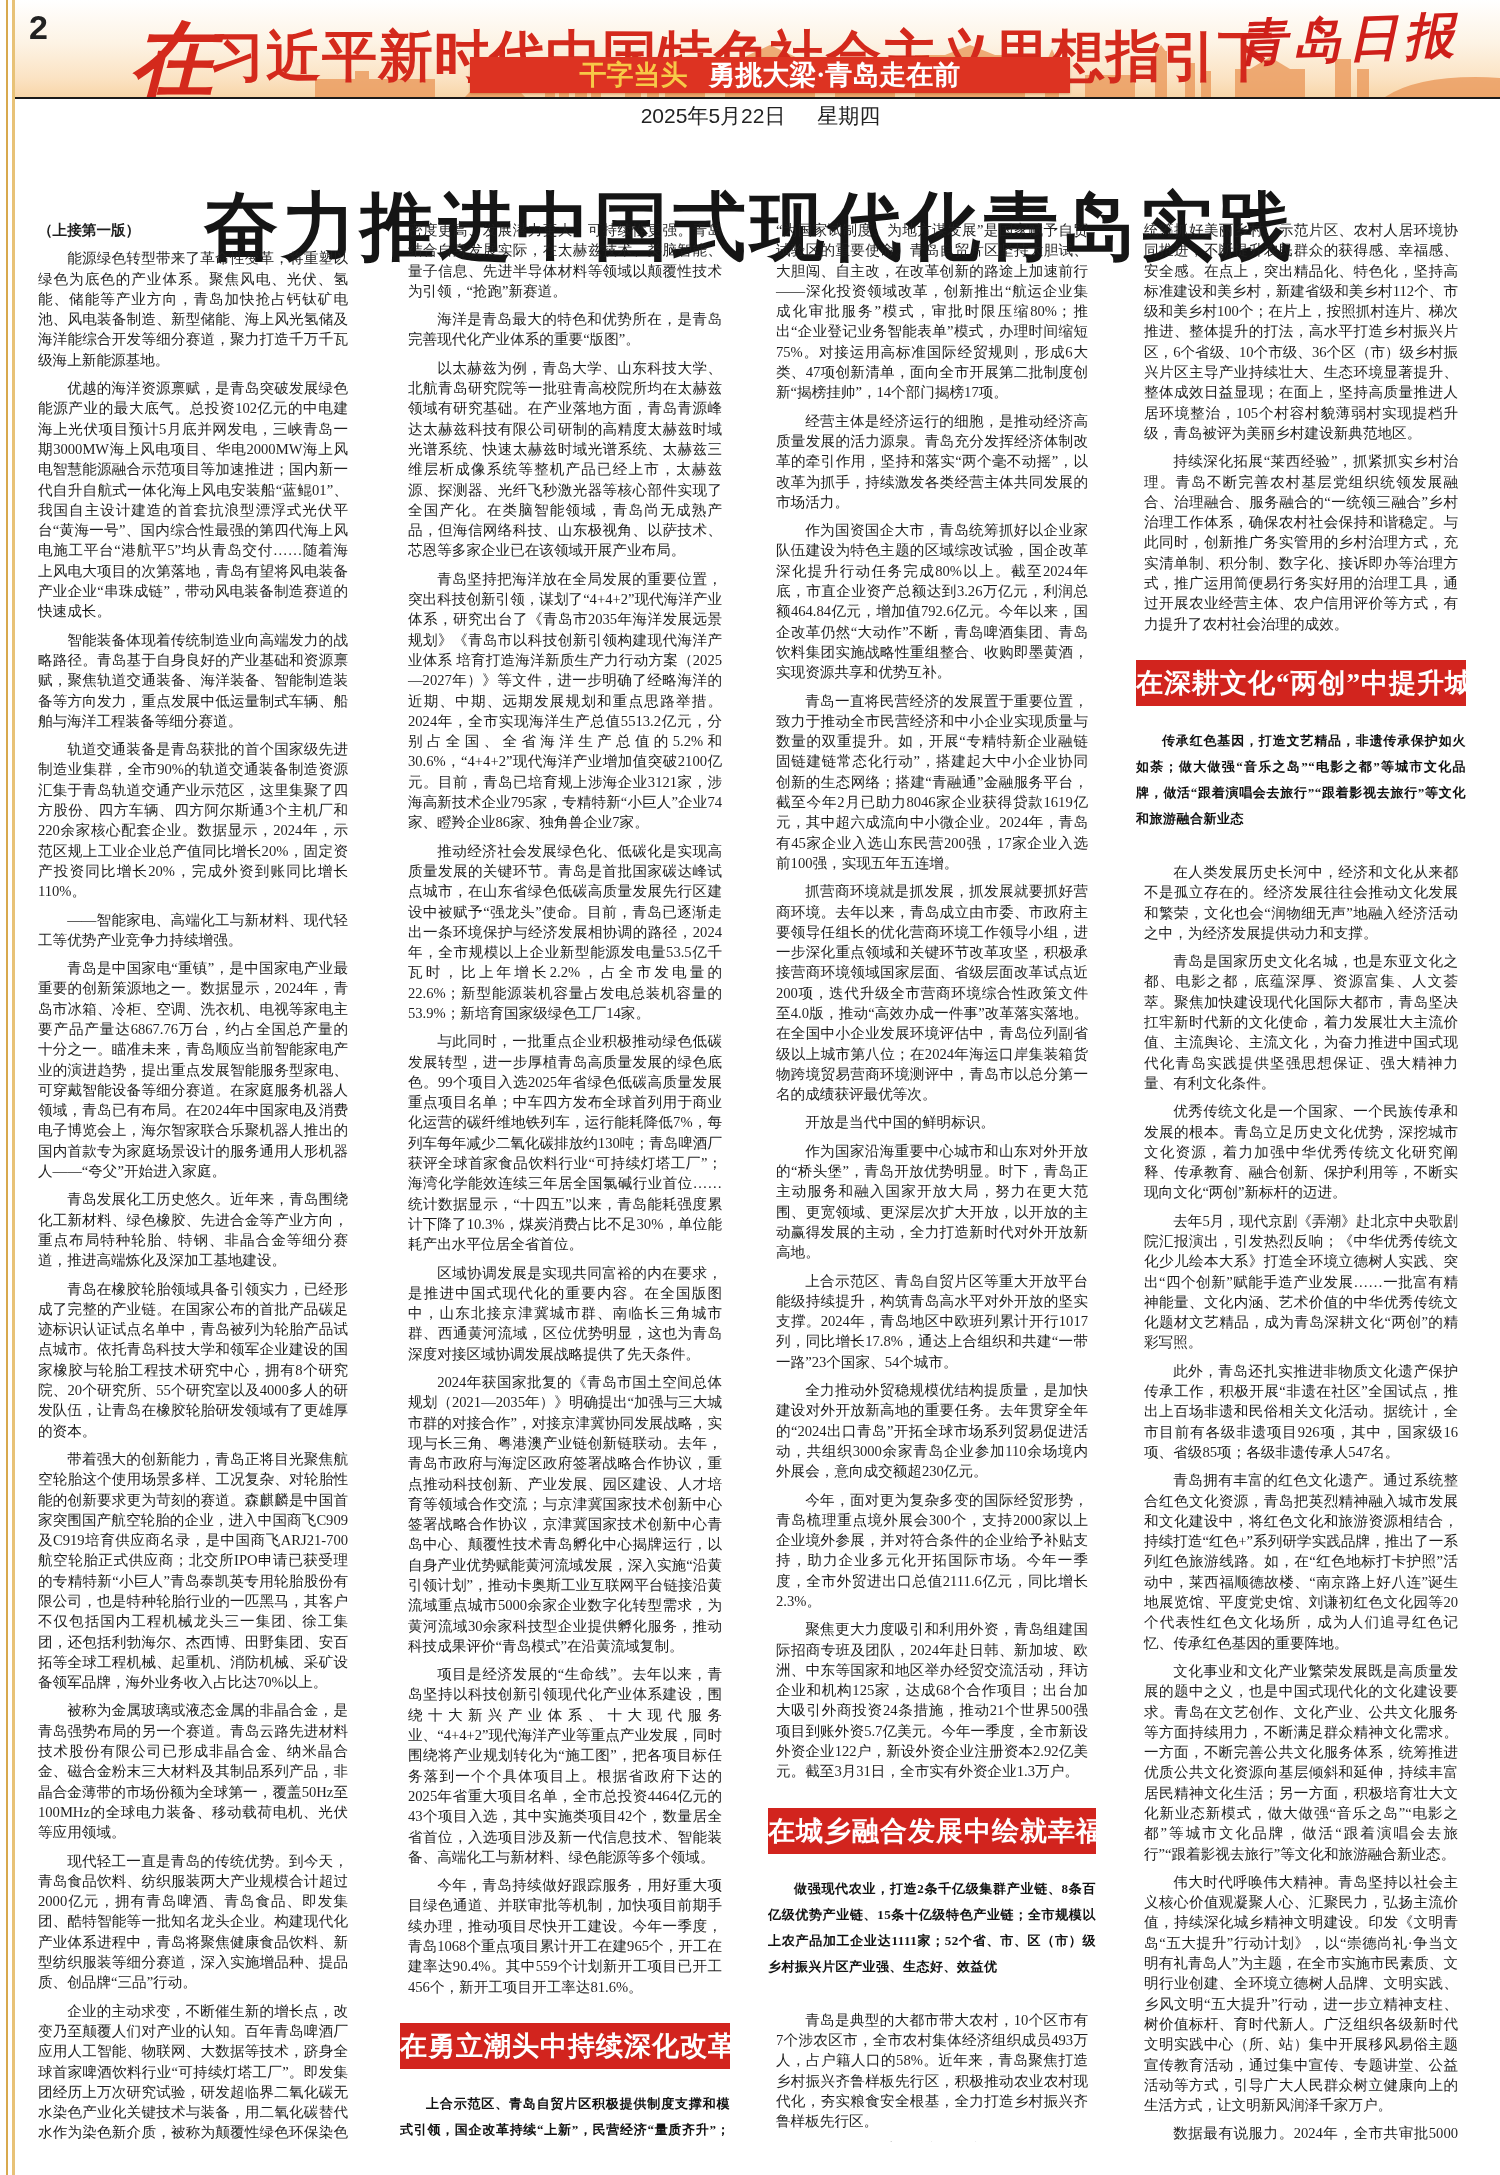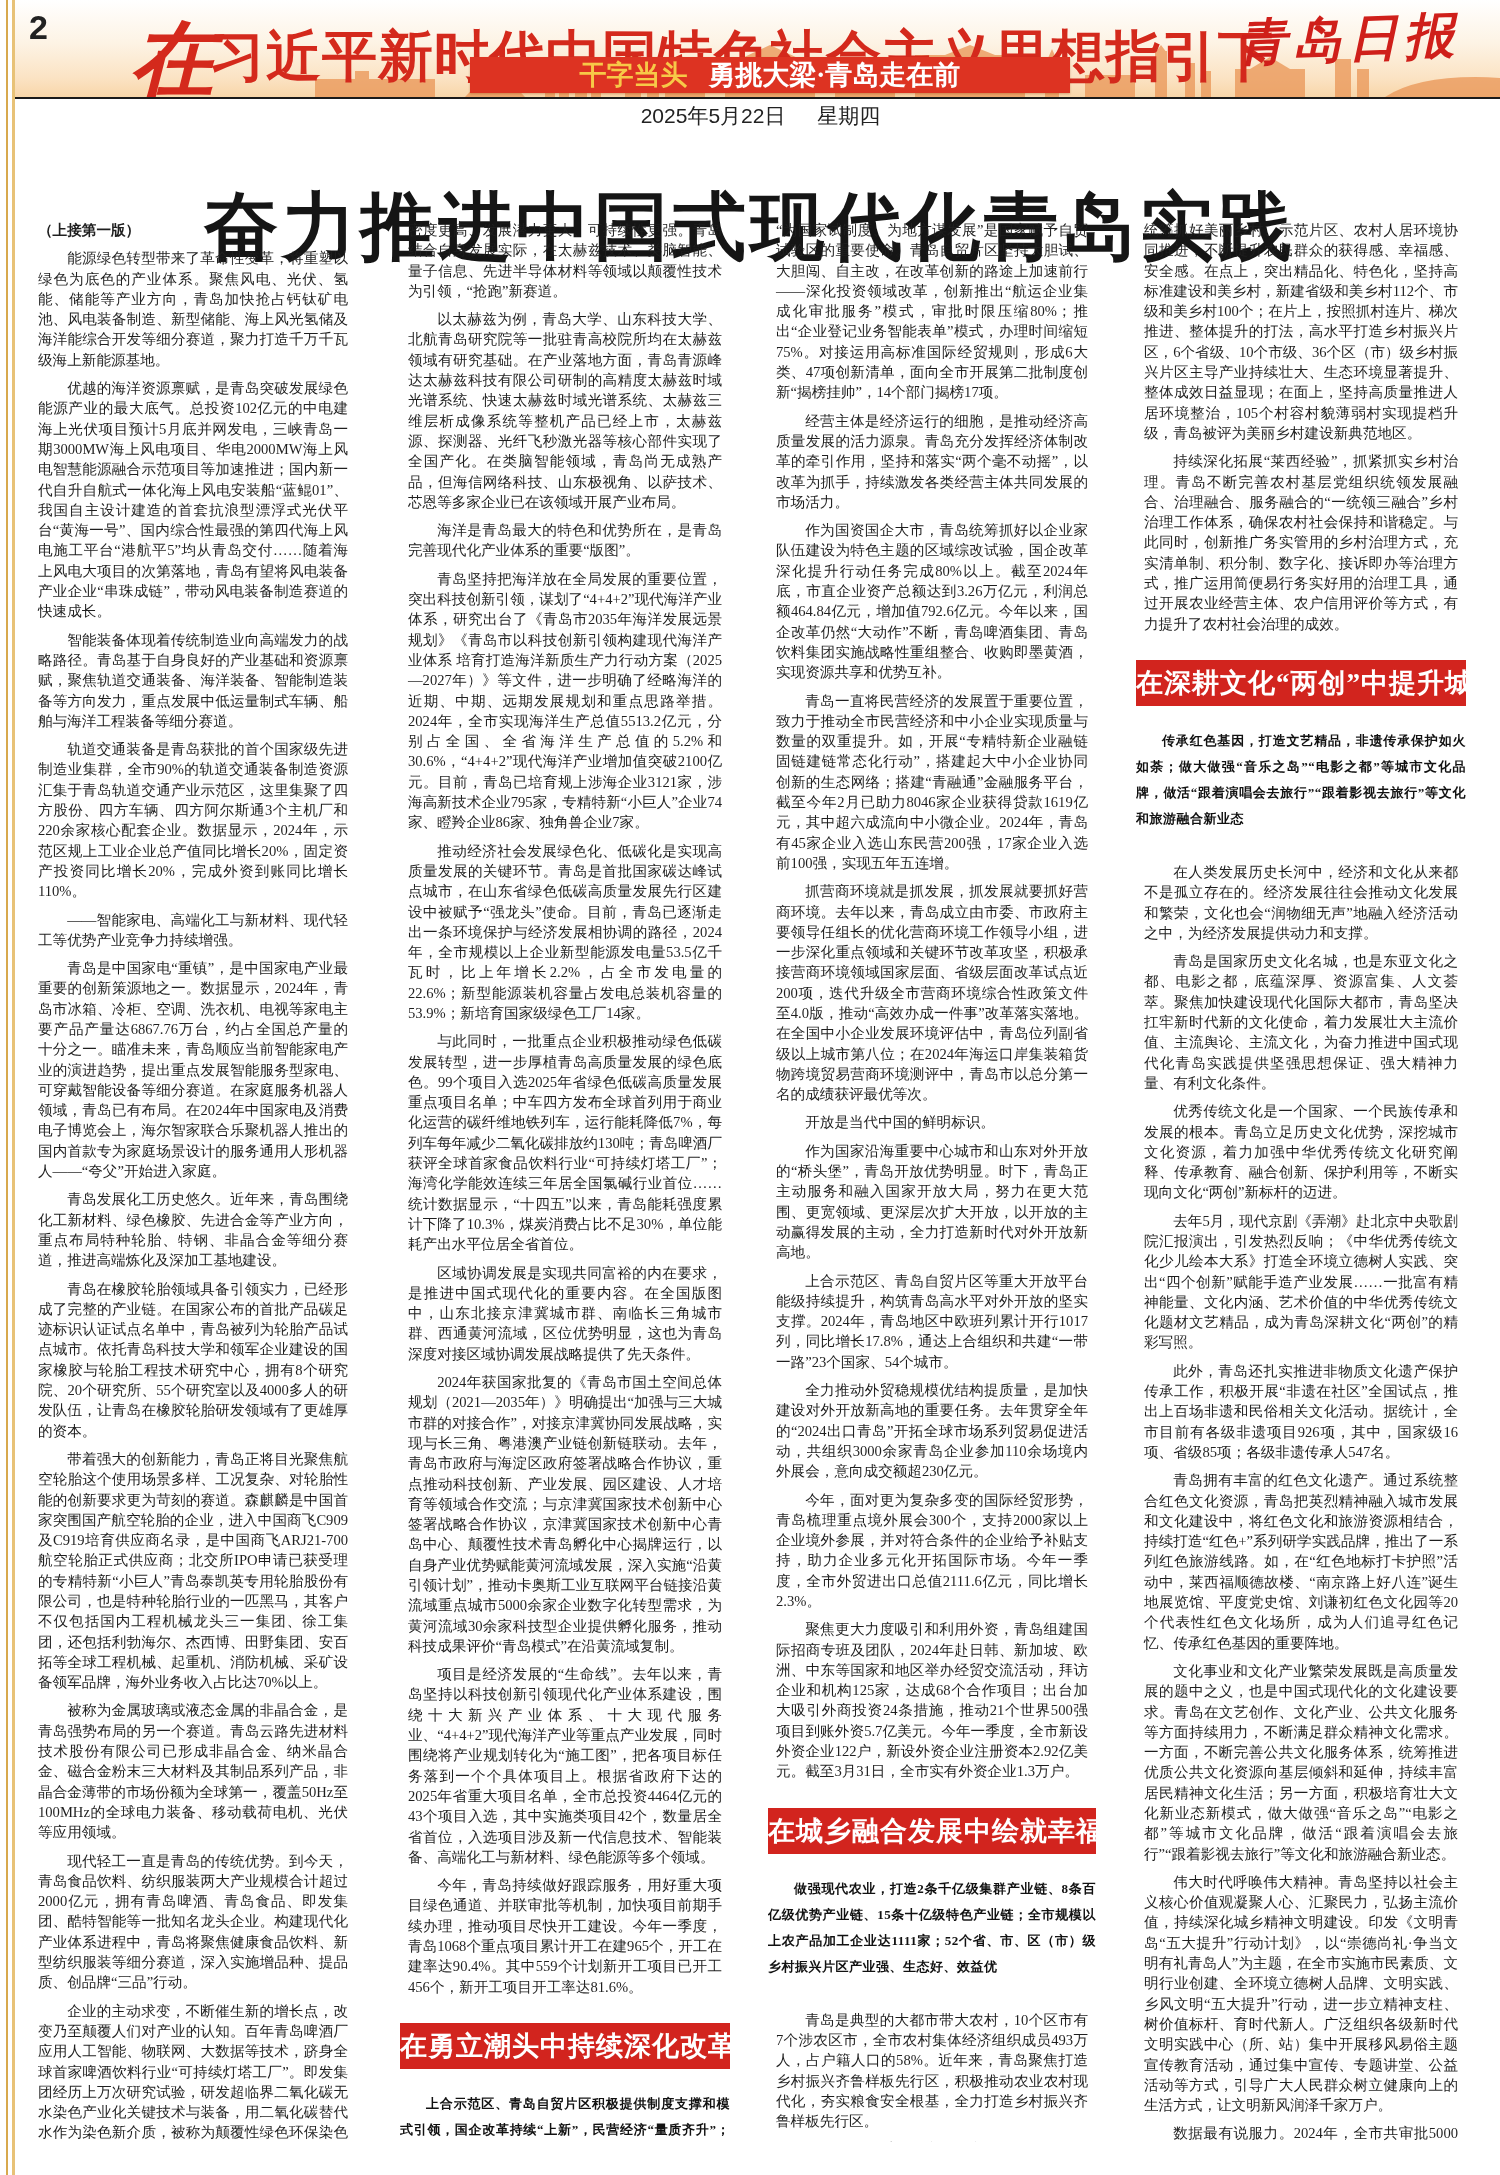--- a/index.html
+++ b/index.html
@@ -120,22 +120,22 @@
       <p>青岛在橡胶轮胎领域具备引领实力，已经形成了完整的产业链。在国家公布的首批产品碳足迹标识认证试点名单中，青岛被列为轮胎产品试点城市。依托青岛科技大学和领军企业建设的国家橡胶与轮胎工程技术研究中心，拥有8个研究院、20个研究所、55个研究室以及4000多人的研发队伍，让青岛在橡胶轮胎研发领域有了更雄厚的资本。</p>
       <p>带着强大的创新能力，青岛正将目光聚焦航空轮胎这个使用场景多样、工况复杂、对轮胎性能的创新要求更为苛刻的赛道。森麒麟是中国首家突围国产航空轮胎的企业，进入中国商飞C909及C919培育供应商名录，是中国商飞ARJ21-700航空轮胎正式供应商；北交所IPO申请已获受理的专精特新“小巨人”青岛泰凯英专用轮胎股份有限公司，也是特种轮胎行业的一匹黑马，其客户不仅包括国内工程机械龙头三一集团、徐工集团，还包括利勃海尔、杰西博、田野集团、安百拓等全球工程机械、起重机、消防机械、采矿设备领军品牌，海外业务收入占比达70%以上。</p>
       <p>被称为金属玻璃或液态金属的非晶合金，是青岛强势布局的另一个赛道。青岛云路先进材料技术股份有限公司已形成非晶合金、纳米晶合金、磁合金粉末三大材料及其制品系列产品，非晶合金薄带的市场份额为全球第一，覆盖50Hz至100MHz的全球电力装备、移动载荷电机、光伏等应用领域。</p>
       <p>现代轻工一直是青岛的传统优势。到今天，青岛食品饮料、纺织服装两大产业规模合计超过2000亿元，拥有青岛啤酒、青岛食品、即发集团、酷特智能等一批知名龙头企业。构建现代化产业体系进程中，青岛将聚焦健康食品饮料、新型纺织服装等细分赛道，深入实施增品种、提品质、创品牌“三品”行动。</p>
       <p>企业的主动求变，不断催生新的增长点，改变乃至颠覆人们对产业的认知。百年青岛啤酒厂应用人工智能、物联网、大数据等技术，跻身全球首家啤酒饮料行业“可持续灯塔工厂”。即发集团经历上万次研究试验，研发超临界二氧化碳无水染色产业化关键技术与装备，用二氧化碳替代水作为染色新介质，被称为颠覆性绿色环保染色技术。</p>
       <p>除了传统企业转型升级，众多中小企业通过差异化竞争从巨头的缝隙中赢得市场份额。例如咖啡，青岛本土的咖啡供应链服务商乐饮创新，去年获得百联挚高的B+轮融资，国内新锐咖啡品牌百分之六七十都是其客户；瑞幸咖啡在青岛布局了总投资30亿元的第三代工厂，目前项目已经实现网结构封顶。</p>
       <p>此外，在预制菜赛道，利和味道深耕冷冻调理食品，打造朕宅、番时番等多品牌矩阵，并加快海外布局；一船小鲜构筑海鲜水饺“壁垒”，进入麦德龙、盒马鲜生等连锁超市渠道。在纺织新材料领域，新维纺织开发具备舒适、亲水、快吸快干等性能的迭代涤纶，成为安踏、比音勒芬、李宁等众多品牌的合作伙伴。</p>
     </div>
   <div id="col-2" class="col">
       <p style="text-indent: 0px;">密度更高、发展潜力更大、可持续性更强。青岛结合自身发展实际，在太赫兹技术、类脑智能、量子信息、先进半导体材料等领域以颠覆性技术为引领，“抢跑”新赛道。</p>
+      <p>海洋是青岛最大的特色和优势所在，是青岛完善现代化产业体系的重要“版图”。</p>
       <p>以太赫兹为例，青岛大学、山东科技大学、北航青岛研究院等一批驻青高校院所均在太赫兹领域有研究基础。在产业落地方面，青岛青源峰达太赫兹科技有限公司研制的高精度太赫兹时域光谱系统、快速太赫兹时域光谱系统、太赫兹三维层析成像系统等整机产品已经上市，太赫兹源、探测器、光纤飞秒激光器等核心部件实现了全国产化。在类脑智能领域，青岛尚无成熟产品，但海信网络科技、山东极视角、以萨技术、芯恩等多家企业已在该领域开展产业布局。</p>
-      <p>海洋是青岛最大的特色和优势所在，是青岛完善现代化产业体系的重要“版图”。</p>
       <p>青岛坚持把海洋放在全局发展的重要位置，突出科技创新引领，谋划了“4+4+2”现代海洋产业体系，研究出台了《青岛市2035年海洋发展远景规划》《青岛市以科技创新引领构建现代海洋产业体系 培育打造海洋新质生产力行动方案（2025—2027年）》等文件，进一步明确了经略海洋的近期、中期、远期发展规划和重点思路举措。2024年，全市实现海洋生产总值5513.2亿元，分别占全国、全省海洋生产总值的5.2%和30.6%，“4+4+2”现代海洋产业增加值突破2100亿元。目前，青岛已培育规上涉海企业3121家，涉海高新技术企业795家，专精特新“小巨人”企业74家、瞪羚企业86家、独角兽企业7家。</p>
       <p>推动经济社会发展绿色化、低碳化是实现高质量发展的关键环节。青岛是首批国家碳达峰试点城市，在山东省绿色低碳高质量发展先行区建设中被赋予“强龙头”使命。目前，青岛已逐渐走出一条环境保护与经济发展相协调的路径，2024年，全市规模以上企业新型能源发电量53.5亿千瓦时，比上年增长2.2%，占全市发电量的22.6%；新型能源装机容量占发电总装机容量的53.9%；新培育国家级绿色工厂14家。</p>
       <p>与此同时，一批重点企业积极推动绿色低碳发展转型，进一步厚植青岛高质量发展的绿色底色。99个项目入选2025年省绿色低碳高质量发展重点项目名单；中车四方发布全球首列用于商业化运营的碳纤维地铁列车，运行能耗降低7%，每列车每年减少二氧化碳排放约130吨；青岛啤酒厂获评全球首家食品饮料行业“可持续灯塔工厂”；海湾化学能效连续三年居全国氯碱行业首位……统计数据显示，“十四五”以来，青岛能耗强度累计下降了10.3%，煤炭消费占比不足30%，单位能耗产出水平位居全省首位。</p>
       <p>区域协调发展是实现共同富裕的内在要求，是推进中国式现代化的重要内容。在全国版图中，山东北接京津冀城市群、南临长三角城市群、西通黄河流域，区位优势明显，这也为青岛深度对接区域协调发展战略提供了先天条件。</p>
       <p>2024年获国家批复的《青岛市国土空间总体规划（2021—2035年）》明确提出“加强与三大城市群的对接合作”，对接京津冀协同发展战略，实现与长三角、粤港澳产业链创新链联动。去年，青岛市政府与海淀区政府签署战略合作协议，重点推动科技创新、产业发展、园区建设、人才培育等领域合作交流；与京津冀国家技术创新中心签署战略合作协议，京津冀国家技术创新中心青岛中心、颠覆性技术青岛孵化中心揭牌运行，以自身产业优势赋能黄河流域发展，深入实施“沿黄引领计划”，推动卡奥斯工业互联网平台链接沿黄流域重点城市5000余家企业数字化转型需求，为黄河流域30余家科技型企业提供孵化服务，推动科技成果评价“青岛模式”在沿黄流域复制。</p>
       <p>项目是经济发展的“生命线”。去年以来，青岛坚持以科技创新引领现代化产业体系建设，围绕十大新兴产业体系、十大现代服务业、“4+4+2”现代海洋产业等重点产业发展，同时围绕将产业规划转化为“施工图”，把各项目标任务落到一个个具体项目上。根据省政府下达的2025年省重大项目名单，全市总投资4464亿元的43个项目入选，其中实施类项目42个，数量居全省首位，入选项目涉及新一代信息技术、智能装备、高端化工与新材料、绿色能源等多个领域。</p>
       <p>今年，青岛持续做好跟踪服务，用好重大项目绿色通道、并联审批等机制，加快项目前期手续办理，推动项目尽快开工建设。今年一季度，青岛1068个重点项目累计开工在建965个，开工在建率达90.4%。其中559个计划新开工项目已开工456个，新开工项目开工率达81.6%。</p>
       <div class="section-box">在勇立潮头中持续深化改革开放</div>
       <p class="section-intro">上合示范区、青岛自贸片区积极提供制度支撑和模式引领，国企改革持续“上新”，民营经济“量质齐升”；营商环境“青岛策”迭代升级，全市外贸规模稳、结构优</p>
     </div>

